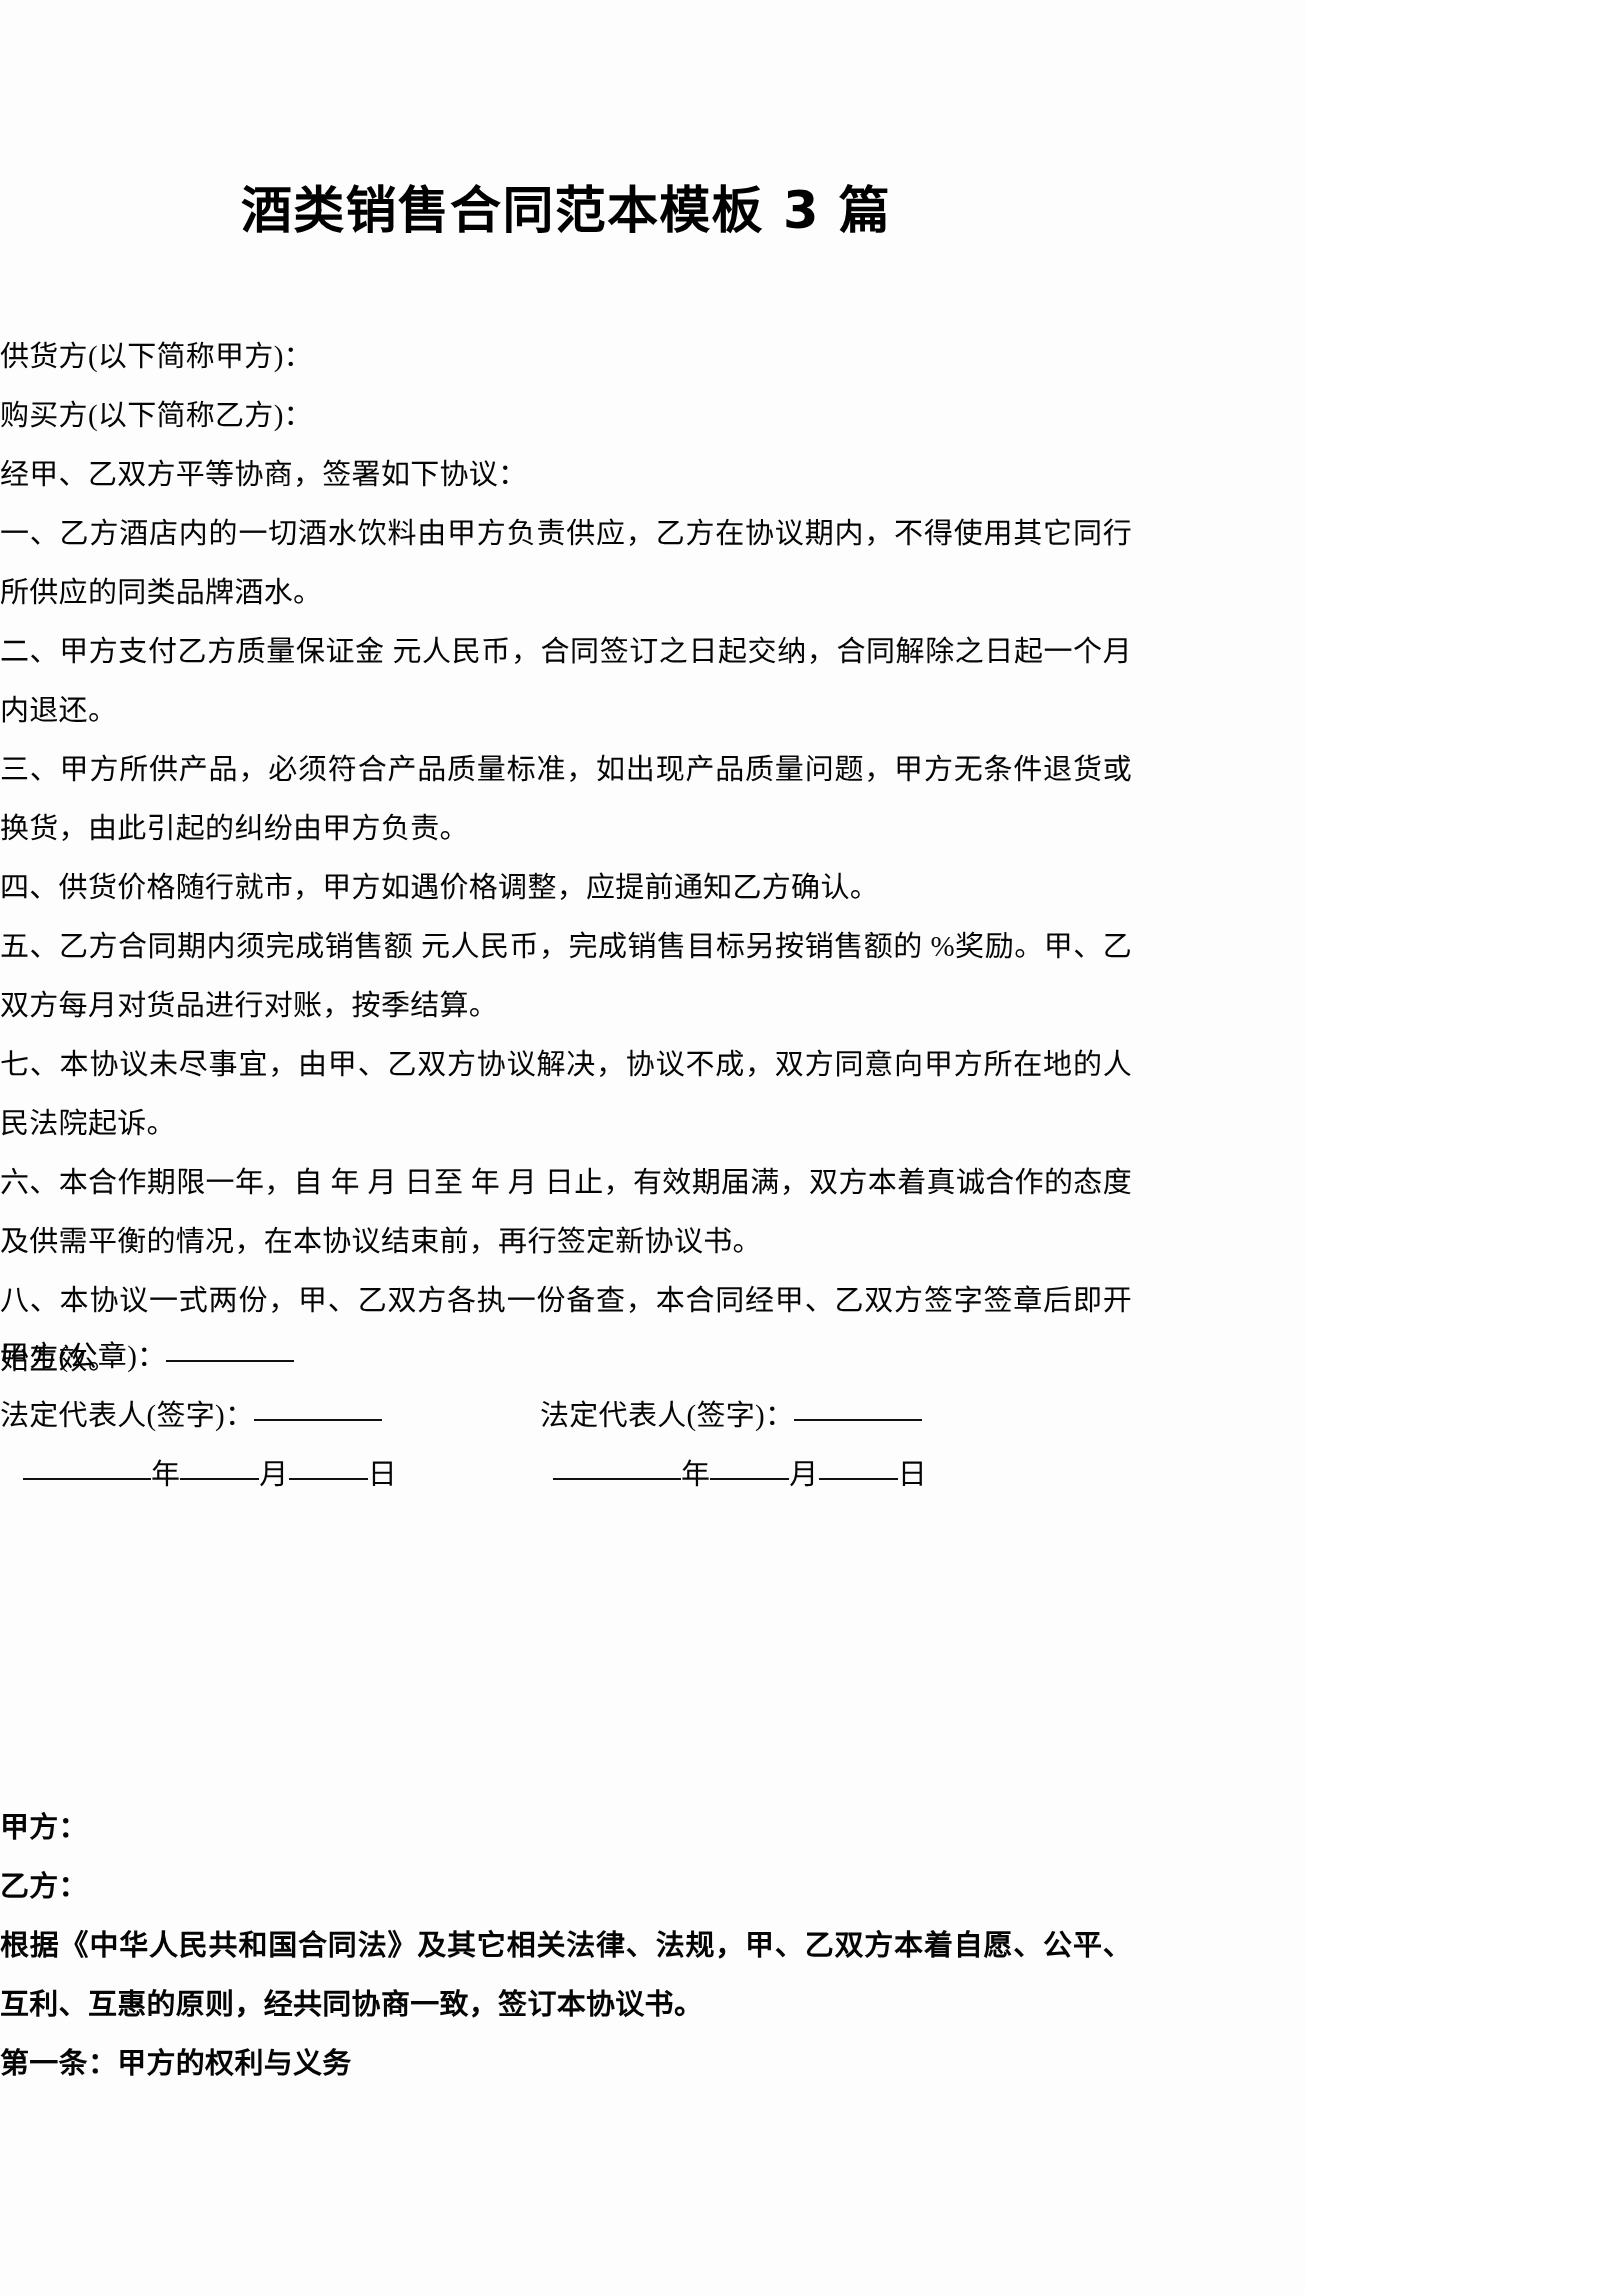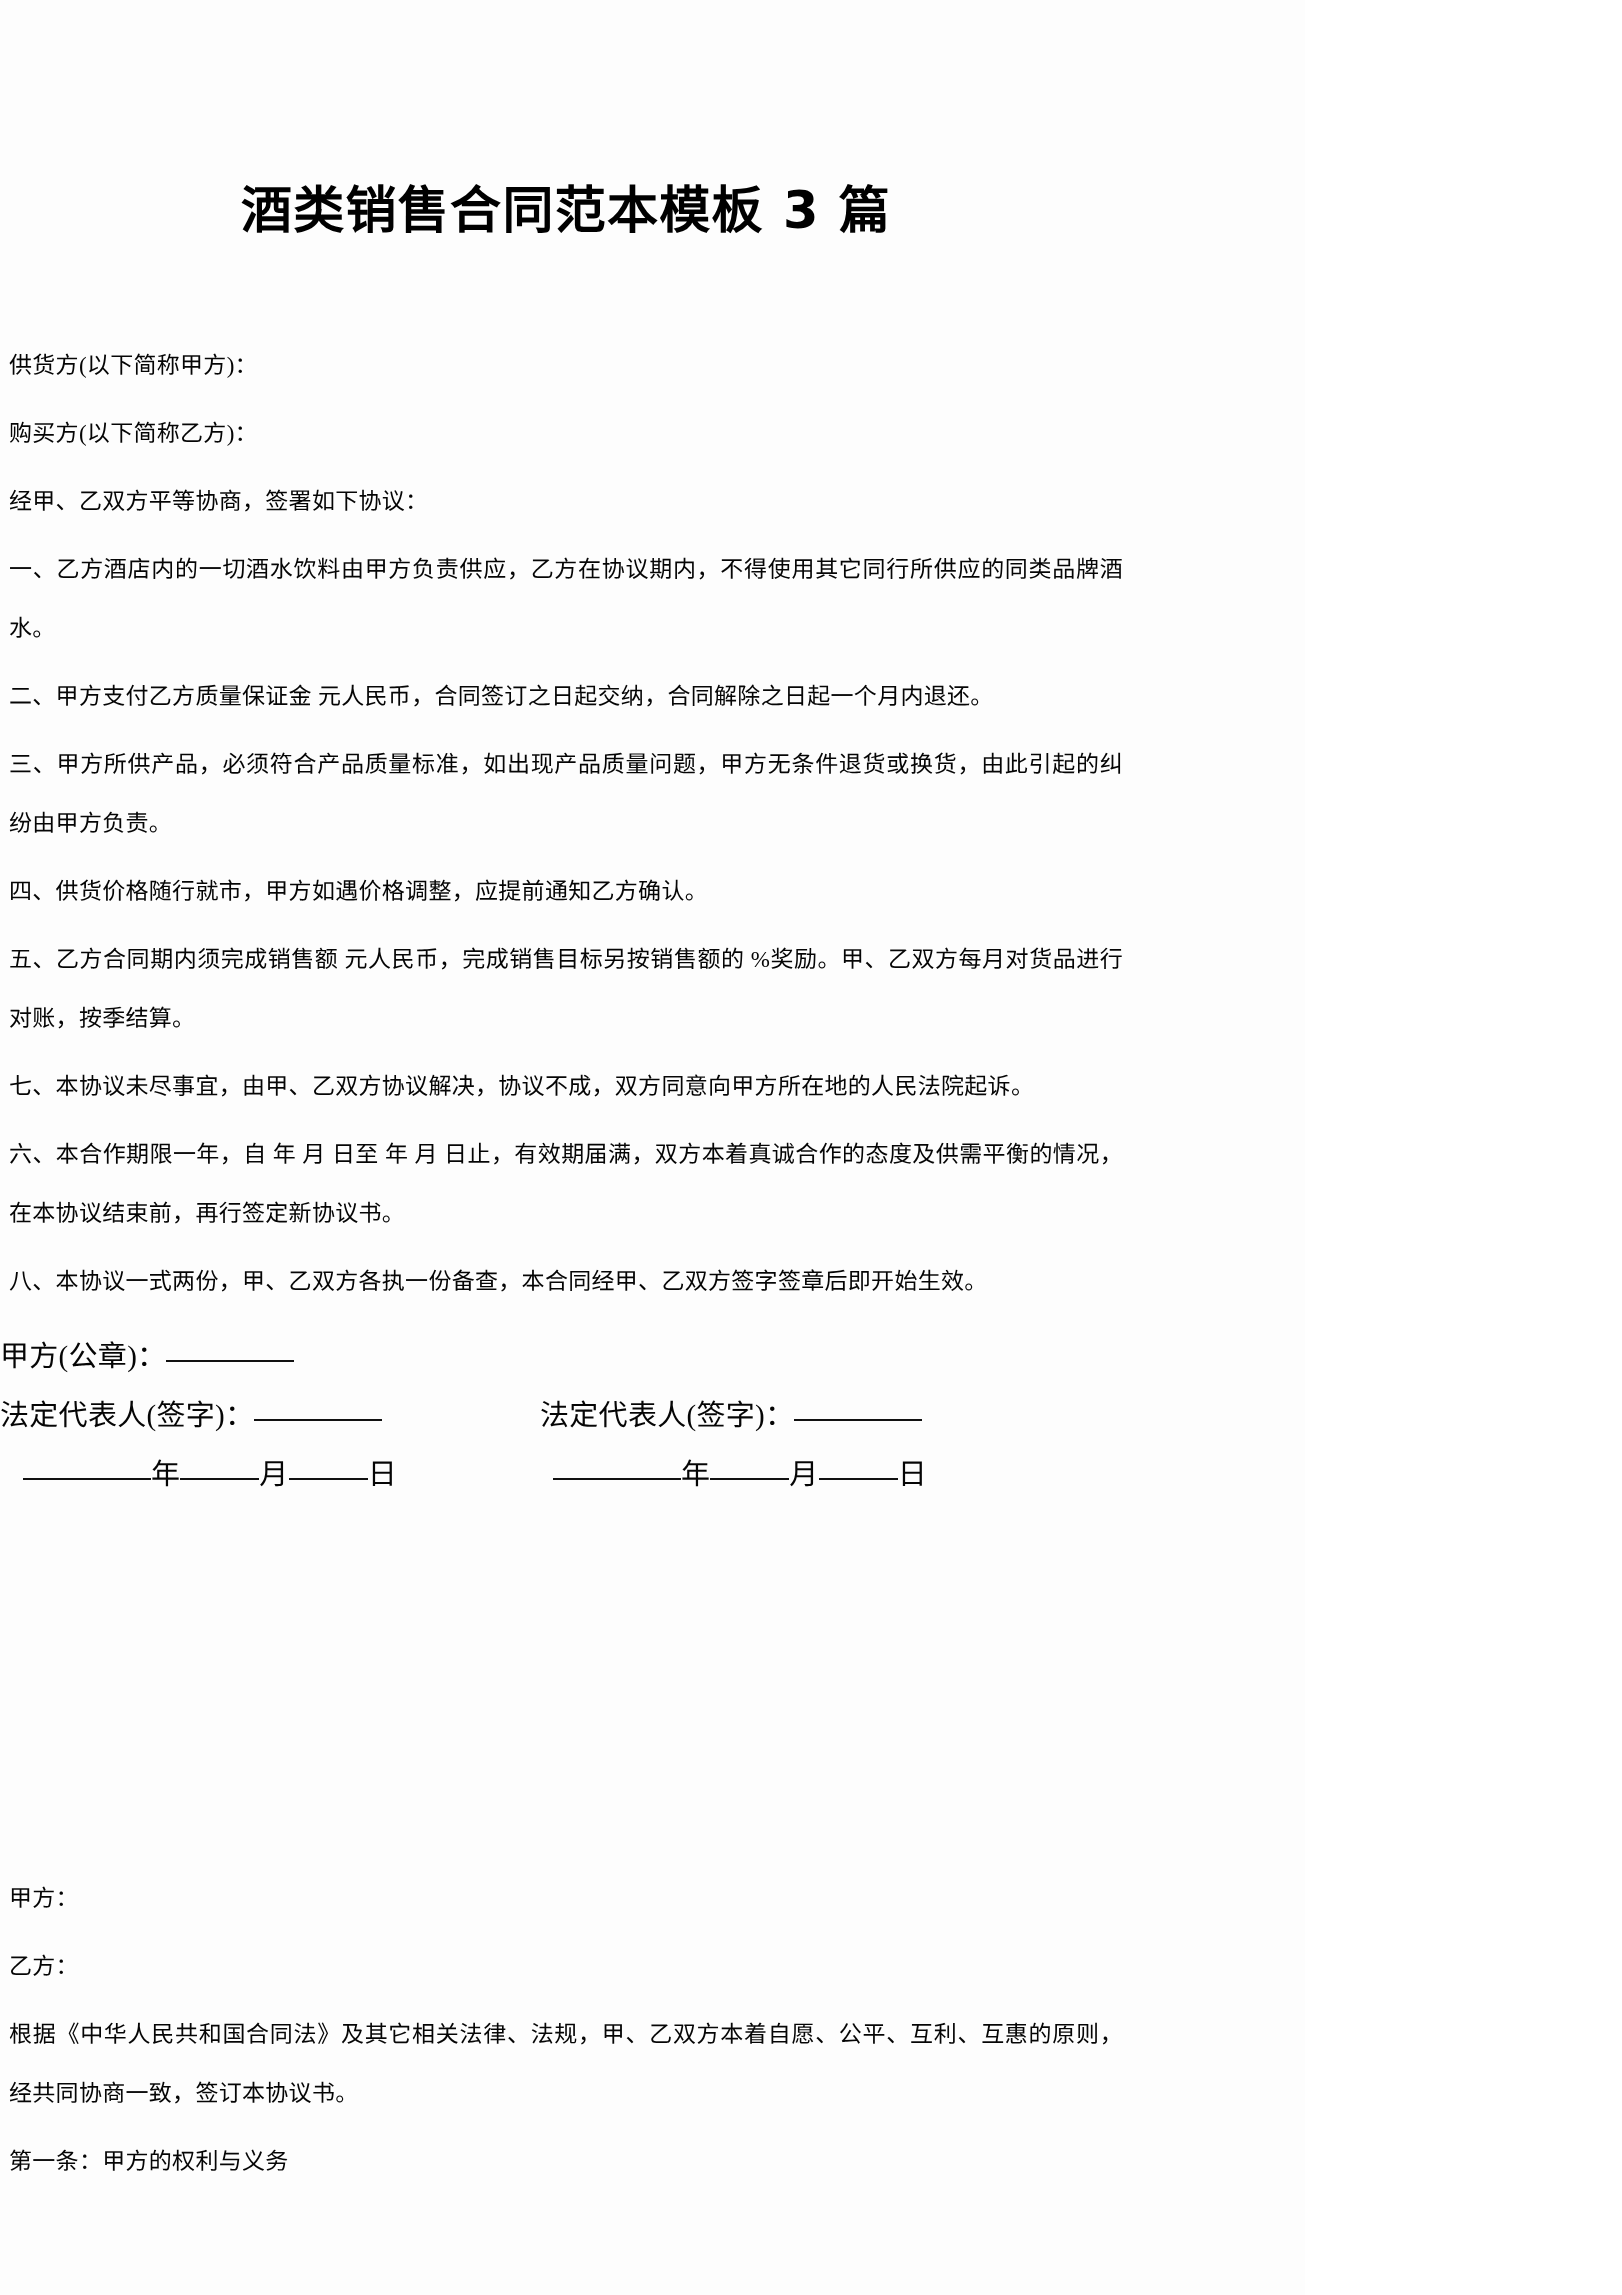--- a/index.html
+++ b/index.html
@@ -39,23 +39,23 @@
 
   
   .body-block {
     position: absolute;
     left: 0;
     top: 327px;
     width: 1132px;
   }
 
   .para {
-    font-size: 23px;
+    font-size: 29px;
     line-height: 59px;
-    margin: 9px;
+    margin: 0;
     padding: 0;
     text-align: justify;
     text-justify: inter-ideograph;
     letter-spacing: 0.3px;
     white-space: pre-wrap;
     word-break: break-all;
   }
 
   
   .sig-block {
@@ -87,22 +87,23 @@
     border-bottom: 2px solid #111;
     vertical-align: 3.9px;
   }
   .bl-sm { width: 79px; }
   .bl-lg { width: 128px; }
 
   
   .tail-block {
     position: absolute;
     left: 0;
-    top: 1860px;
+    top: 1798px;
     width: 1132px;
+    font-weight: bold;
   }
 </style>
 </head>
 <body>
 
 <div class="page">
 
   <h1 class="doc-title">酒类销售合同范本模板 3 篇</h1>
 
   <div class="body-block">

